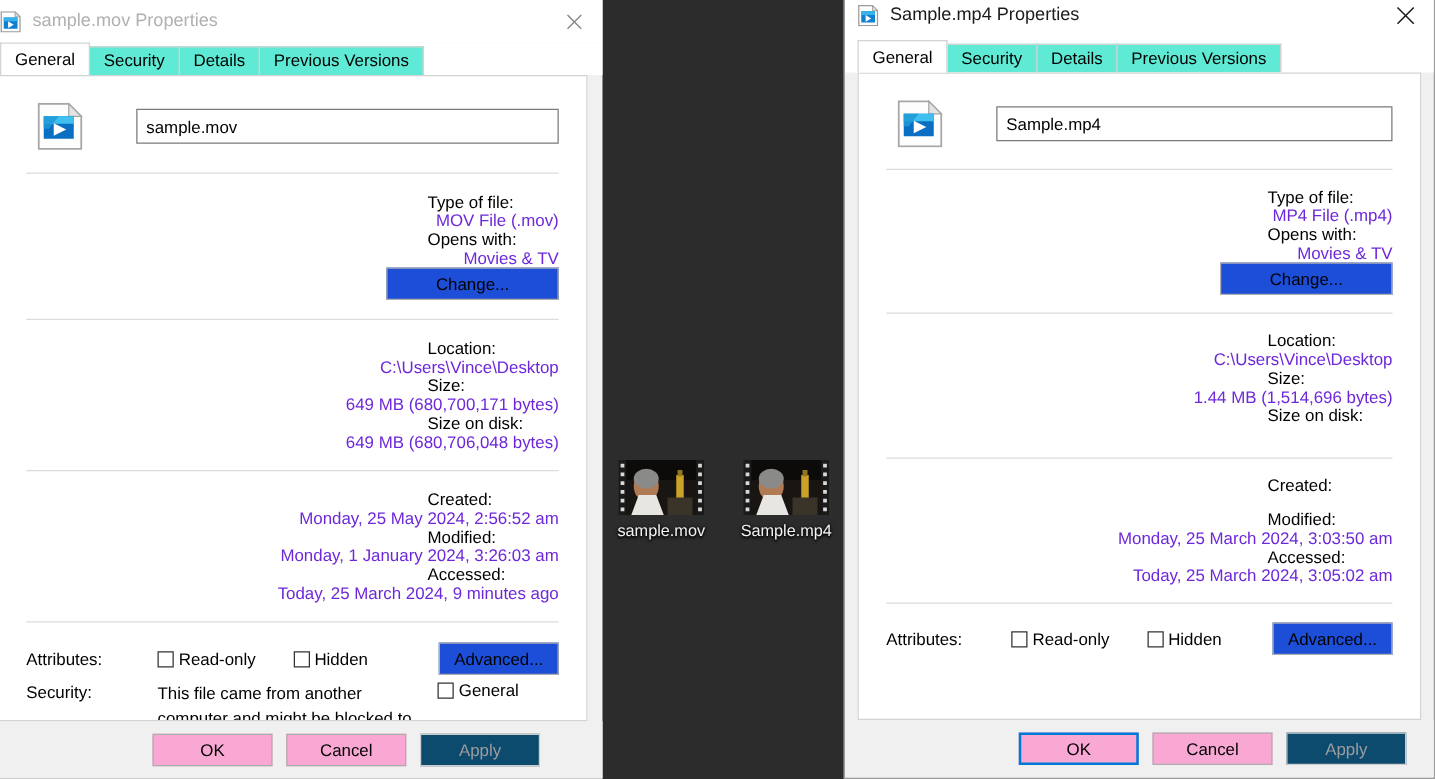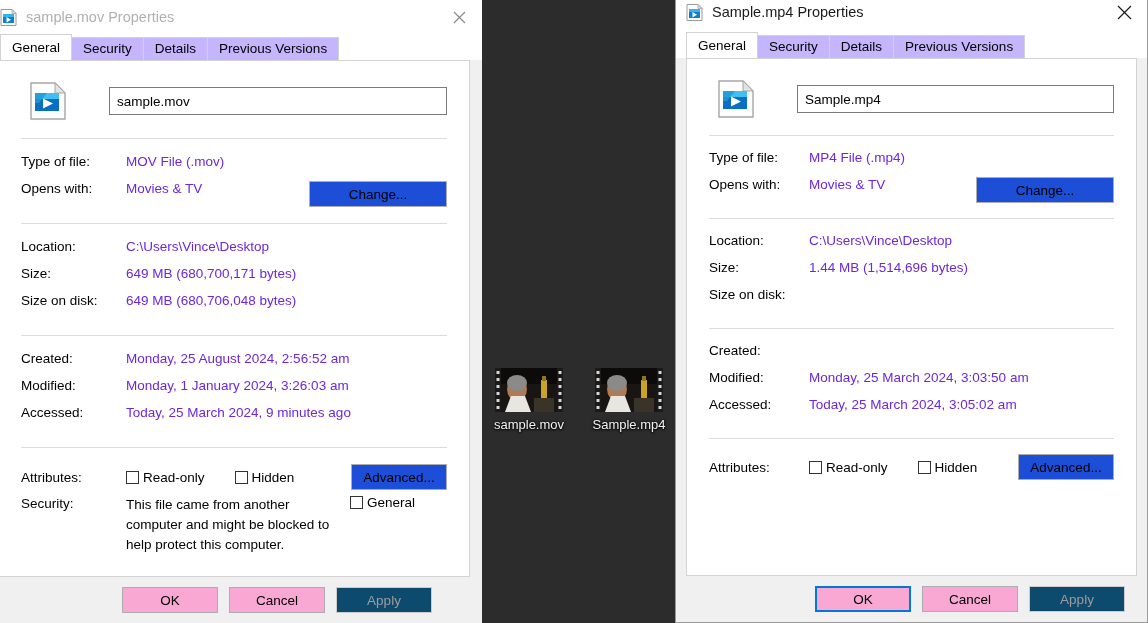--- a/index.html
+++ b/index.html
@@ -57,21 +57,21 @@
   .tabstrip {
     display: flex; align-items: flex-end;
     padding-left: 12px; height: 26px; flex: none;
     background: #ffffff;
   }
   .win-right .tabstrip { padding-left: 10px; }
   .tab {
     font-size: 13.5px; color: #000;
     padding: 0 11px; height: 23px; line-height: 22px;
     border: 1px solid #d3d3d3; border-bottom: none;
-    background: #c4b5fd; margin-right: -1px;
+    background: #5eead4; margin-right: -1px;
     white-space: nowrap;
   }
   .tab.active {
     background: #ffffff; height: 26px; line-height: 25px;
     border-color: #d3d3d3; position: relative; z-index: 3;
   }
 
   
   .panel {
     flex: 1; background: #ffffff;
@@ -90,21 +90,21 @@
     border: 1px solid #7a7a7a; background: #fff;
     font-family: "Liberation Sans", sans-serif;
     font-size: 13.5px; color: #000;
     padding: 0 7px; outline: none;
   }
 
   hr.sep { border: none; border-top: 1px solid #dcdcdc; margin: 15px 0; }
   .win-right hr.sep { margin: 14px 0; }
 
   
-  .row { display: flex; align-items: flex-start; min-height: 27px; }
+  .row { display: flex; align-items: flex-end; min-height: 27px; flex-direction: column; }
   .row .lbl {
     width: 105px; flex: none;
     font-size: 13.5px; color: #000;
   }
   .row .val { font-size: 13.5px; color: #6d28d9; flex: 1; }
   .win-right .row .lbl { width: 100px; }
 
   .btn {
     font-family: "Liberation Sans", sans-serif;
     font-size: 13.5px; color: #000;
@@ -282,21 +282,21 @@
     </div>
     <div class="row">
       <span class="lbl">Size on disk:</span>
       <span class="val">649 MB (680,706,048 bytes)</span>
     </div>
 
     <hr class="sep">
 
     <div class="row">
       <span class="lbl">Created:</span>
-      <span class="val">Monday, 25 August 2024, 2:56:52 am</span>
+      <span class="val">Monday, 25 May 2024, 2:56:52 am</span>
     </div>
     <div class="row">
       <span class="lbl">Modified:</span>
       <span class="val">Monday, 1 January 2024, 3:26:03 am</span>
     </div>
     <div class="row">
       <span class="lbl">Accessed:</span>
       <span class="val">Today, 25 March 2024, 9 minutes ago</span>
     </div>
 

